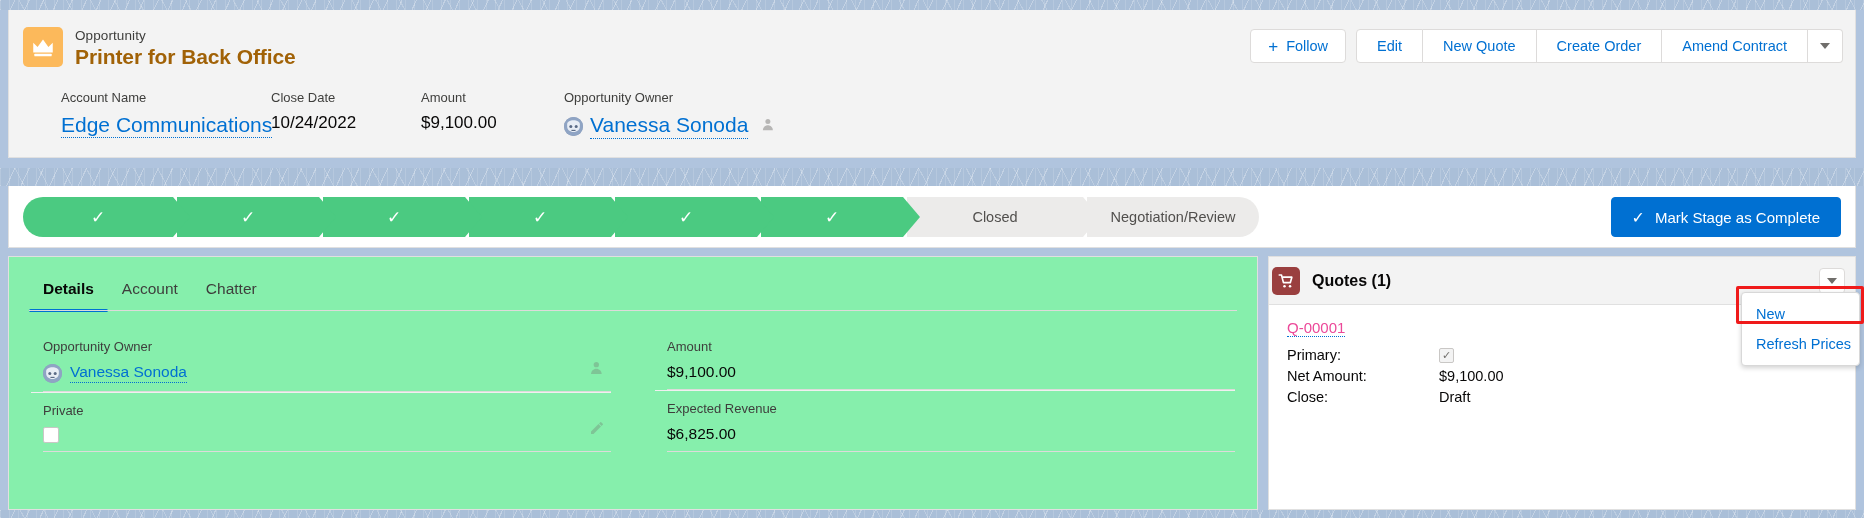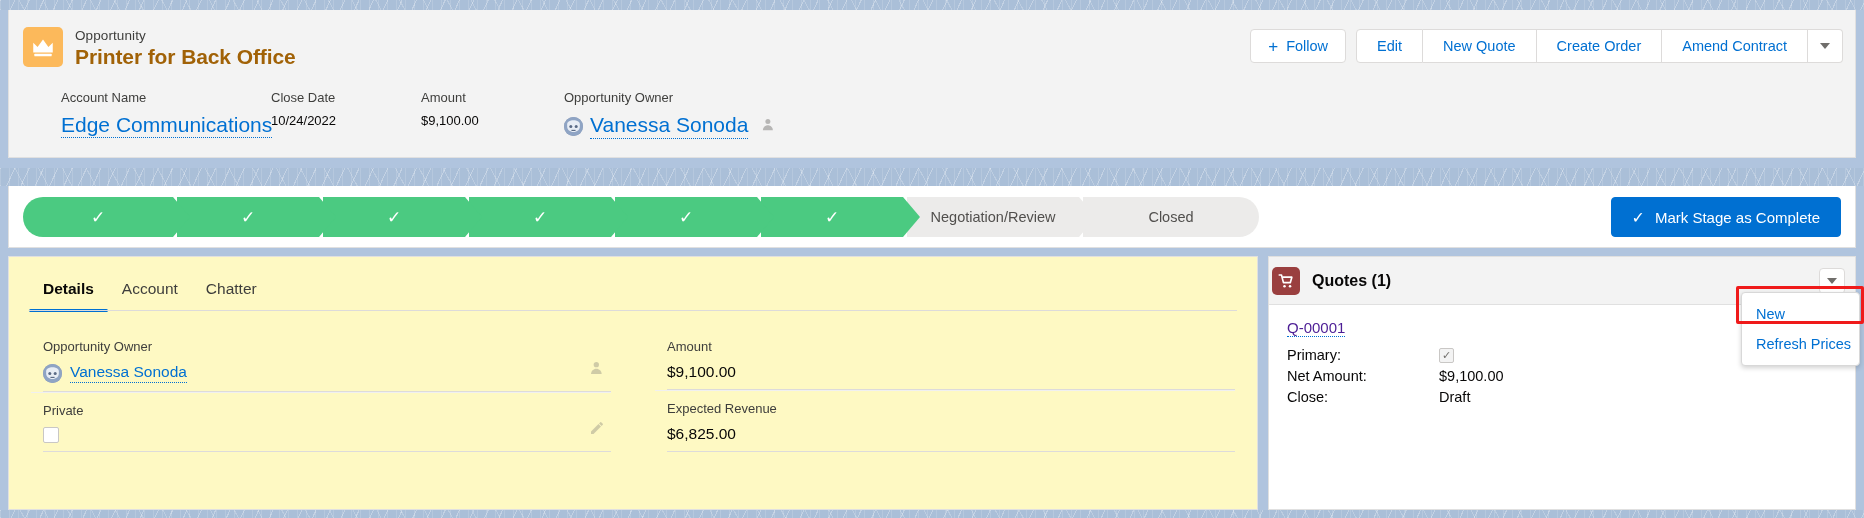--- a/index.html
+++ b/index.html
@@ -71,21 +71,21 @@
   .caret-down {
     width: 0; height: 0;
     border-left: 5.5px solid transparent; border-right: 5.5px solid transparent;
     border-top: 6.5px solid #706e6b;
   }
 
   
   .header-fields { position: absolute; left: 0; top: 80px; right: 0; height: 62px; }
   .hf { position: absolute; top: 0; }
   .hf-label { font-size: 13px; color: #3e3e3c; margin-bottom: 8px; white-space: nowrap; }
-  .hf-value { font-size: 13px; color: #080707; white-space: nowrap; }
+  .hf-value { font-size: 17px; color: #080707; white-space: nowrap; }
   .hf-link {
     font-size: 21px; color: #0070d2; text-decoration: none;
     border-bottom: 1px dotted #0070d2; padding-bottom: 1px; cursor: pointer;
   }
   .hf-owner { display: flex; align-items: center; gap: 7px; }
   .avatar {
     width: 19px; height: 19px; border-radius: 50%;
     background: #8a9ab5; flex: none;
     display: flex; align-items: center; justify-content: center;
   }
@@ -128,21 +128,21 @@
     background: #0070d2; border: 1px solid #0070d2; color: #fff;
     font-size: 15px; display: flex; align-items: center; gap: 10px;
     cursor: pointer; white-space: nowrap;
   }
   .btn-mark .chk { font-size: 16px; }
 
   
   .main-left {
     position: absolute; left: 8px; top: 256px;
     width: 1250px; height: 254px;
-    background: #fef9c3; border: 1px solid #e0e0e0;
+    background: #86efac; border: 1px solid #e0e0e0;
   }
   .tabs { display: flex; padding: 0 20px; height: 54px; align-items: flex-end; }
   .tab {
     font-size: 15.5px; color: #3e3e3c; padding: 0 14px 13px 14px;
     cursor: pointer; position: relative; white-space: nowrap;
   }
   .tab.active { color: #080707; font-weight: bold; }
   .tab.active::after {
     content: ""; position: absolute; left: 0; right: 0; bottom: -1px;
     height: 3px; background: #0070d2; border-radius: 2px;
@@ -198,21 +198,21 @@
   .panel-title { font-size: 16px; font-weight: bold; color: #080707; }
   .panel-menu-btn {
     position: absolute; right: 10px; top: 11px;
     width: 26px; height: 26px; border: 1px solid #dddbda; border-radius: 4px;
     background: #fff; display: flex; align-items: center; justify-content: center;
     cursor: pointer;
   }
 
   .quote-body { position: relative; padding: 14px 18px 0 18px; }
   .quote-link {
-    font-size: 15px; color: #4c1d95; text-decoration: none;
+    font-size: 15px; color: #ec4899; text-decoration: none;
     border-bottom: 1px dotted #0070d2; cursor: pointer;
   }
   .quote-rows { margin-top: 8px; }
   .quote-row { display: flex; font-size: 14.5px; color: #080707; line-height: 21px; }
   .quote-key { width: 152px; color: #080707; }
   .quote-val { color: #080707; display: flex; align-items: center; }
   .cb-checked {
     width: 15px; height: 15px; border: 1px solid #c9c7c5; border-radius: 2px;
     background: #f3f3f3; display: inline-flex; align-items: center; justify-content: center;
     font-size: 11px; color: #706e6b;
@@ -333,22 +333,22 @@
         </div>
       <div class="stage done" style="width:142px">
           <span class="chk">✓</span>
         </div>
       <div class="stage done" style="width:142px">
           <span class="chk">✓</span>
         </div>
       <div class="stage done" style="width:142px">
           <span class="chk">✓</span>
         </div>
+      <div class="stage todo" style="width:176px">Closed</div>
       <div class="stage todo" style="width:172px">Negotiation/Review</div>
-      <div class="stage todo" style="width:176px">Closed</div>
     </div>
     <div class="btn-mark">
       <span class="chk">✓</span>
       <span>Mark Stage as Complete</span>
     </div>
   </div>
 
   <div class="main-left">
     <div class="tabs">
       <div class="tab active">Details</div>

